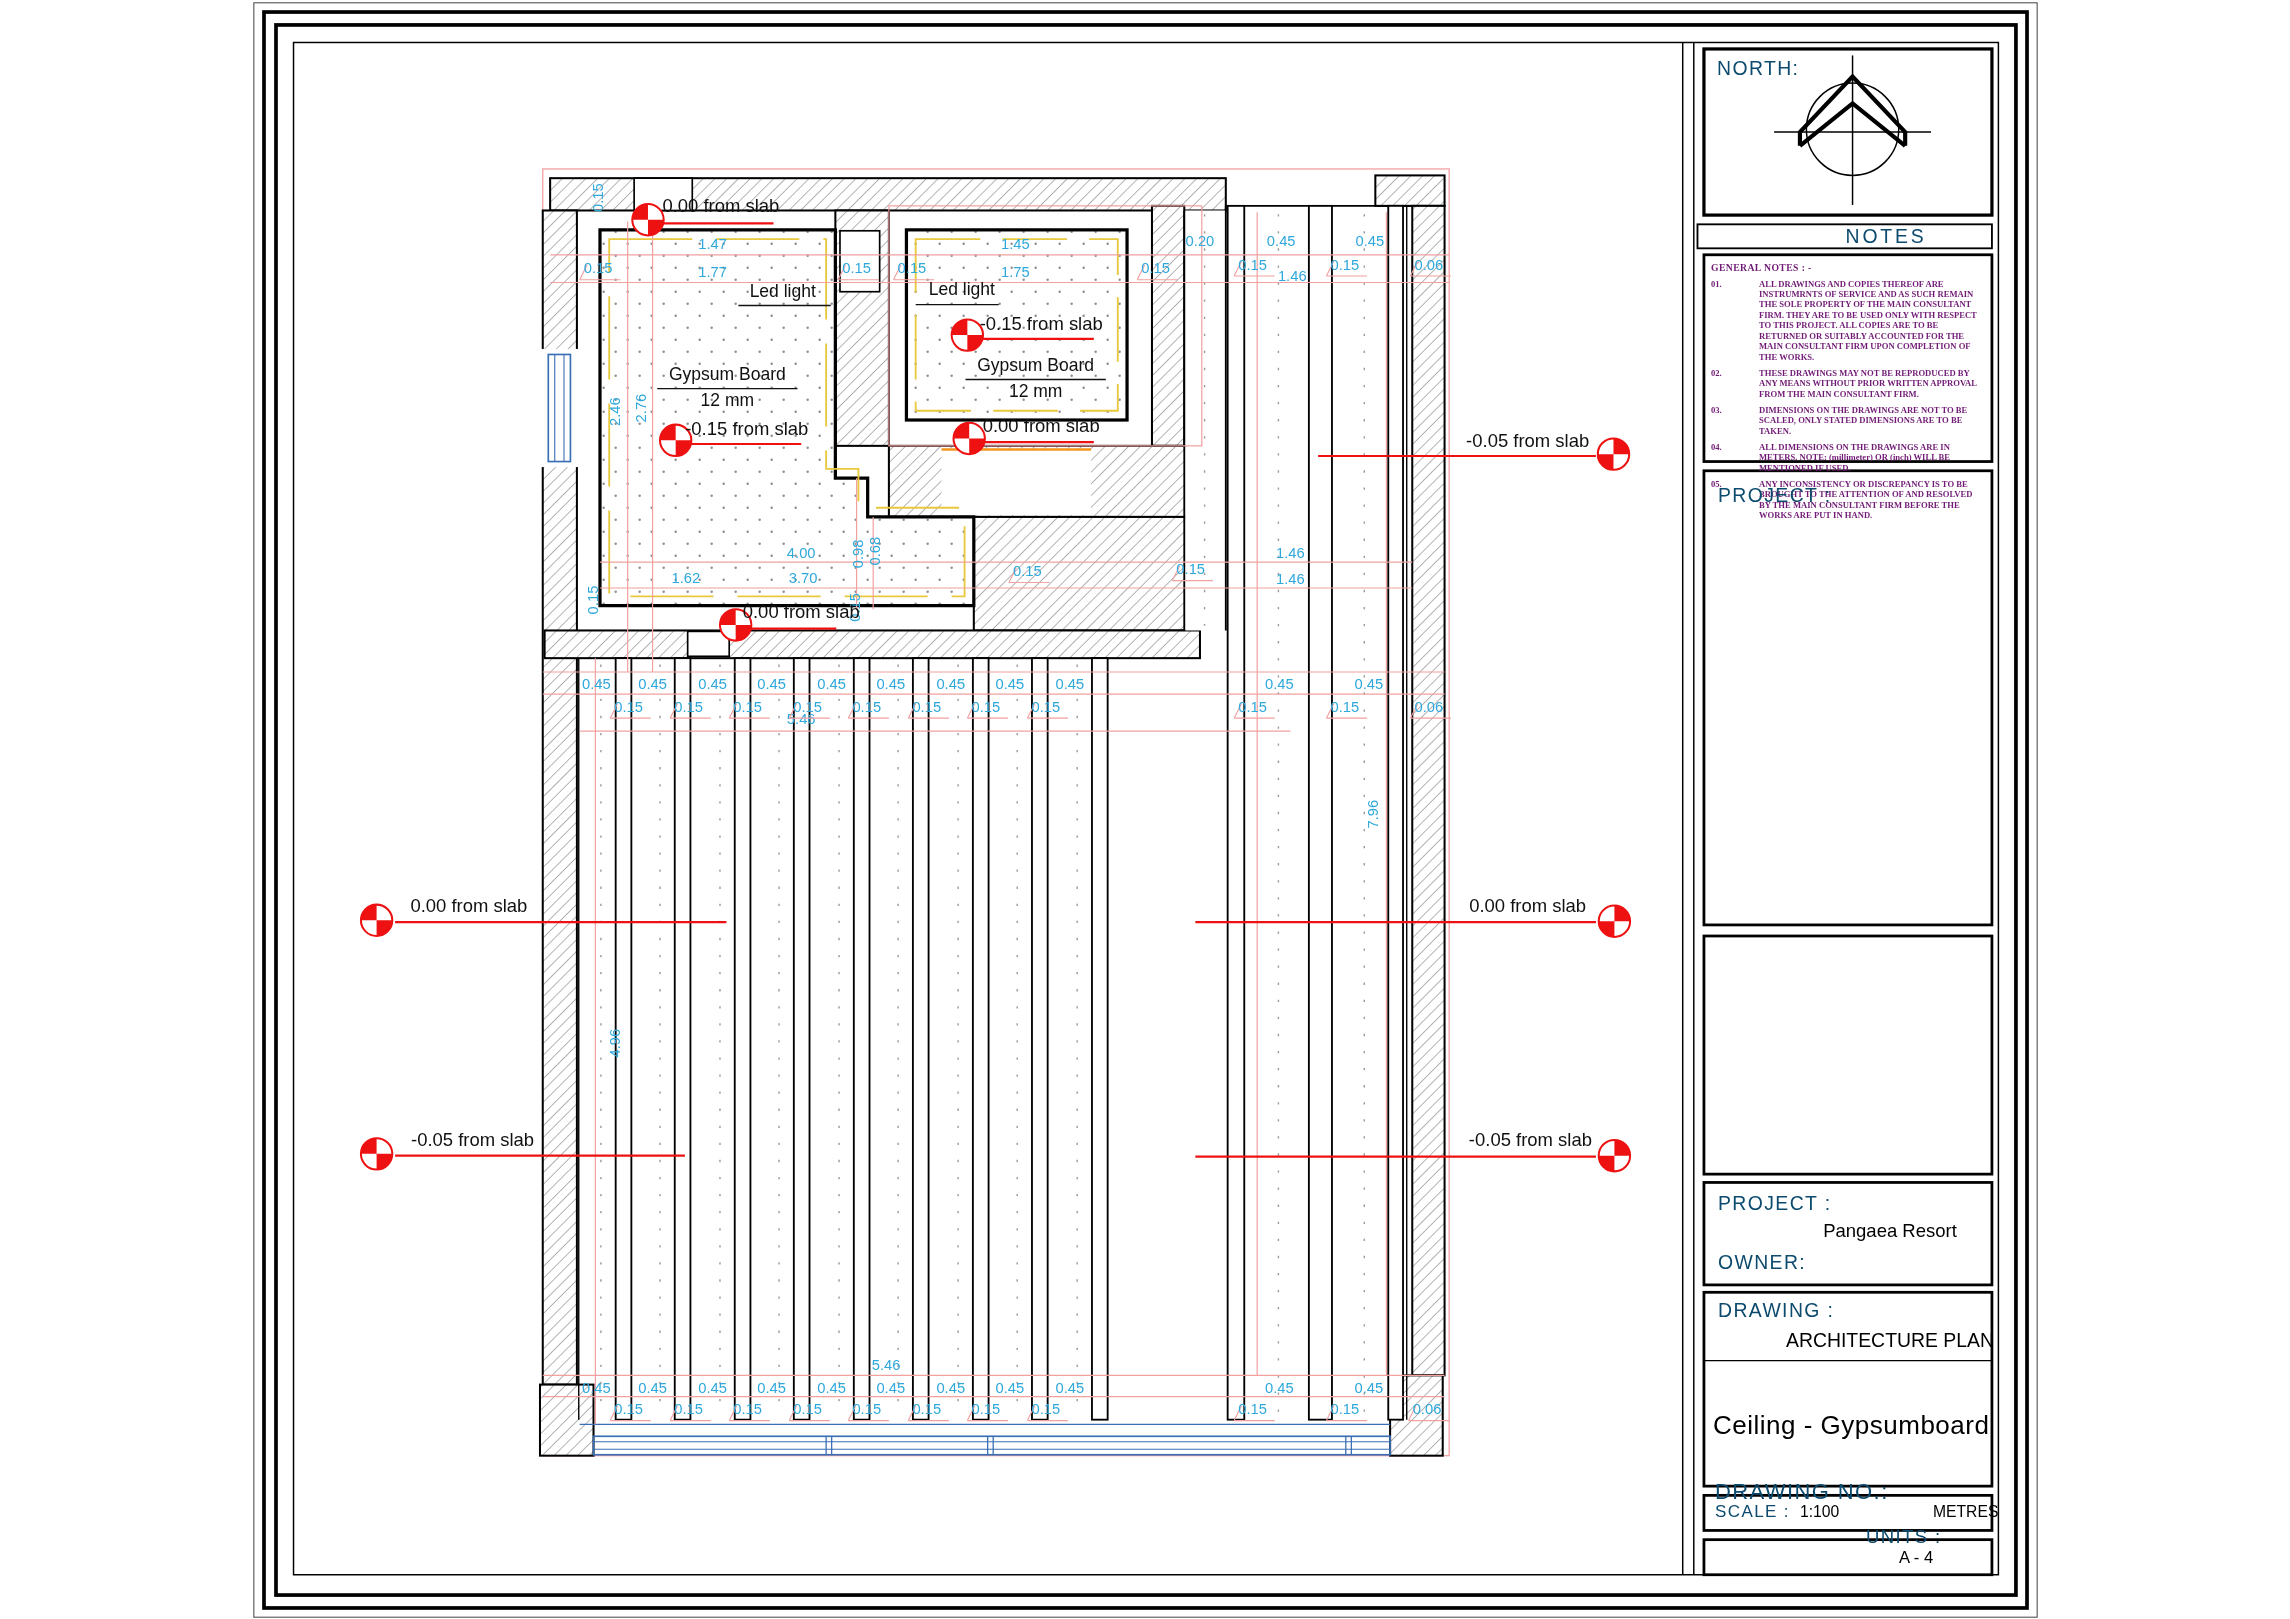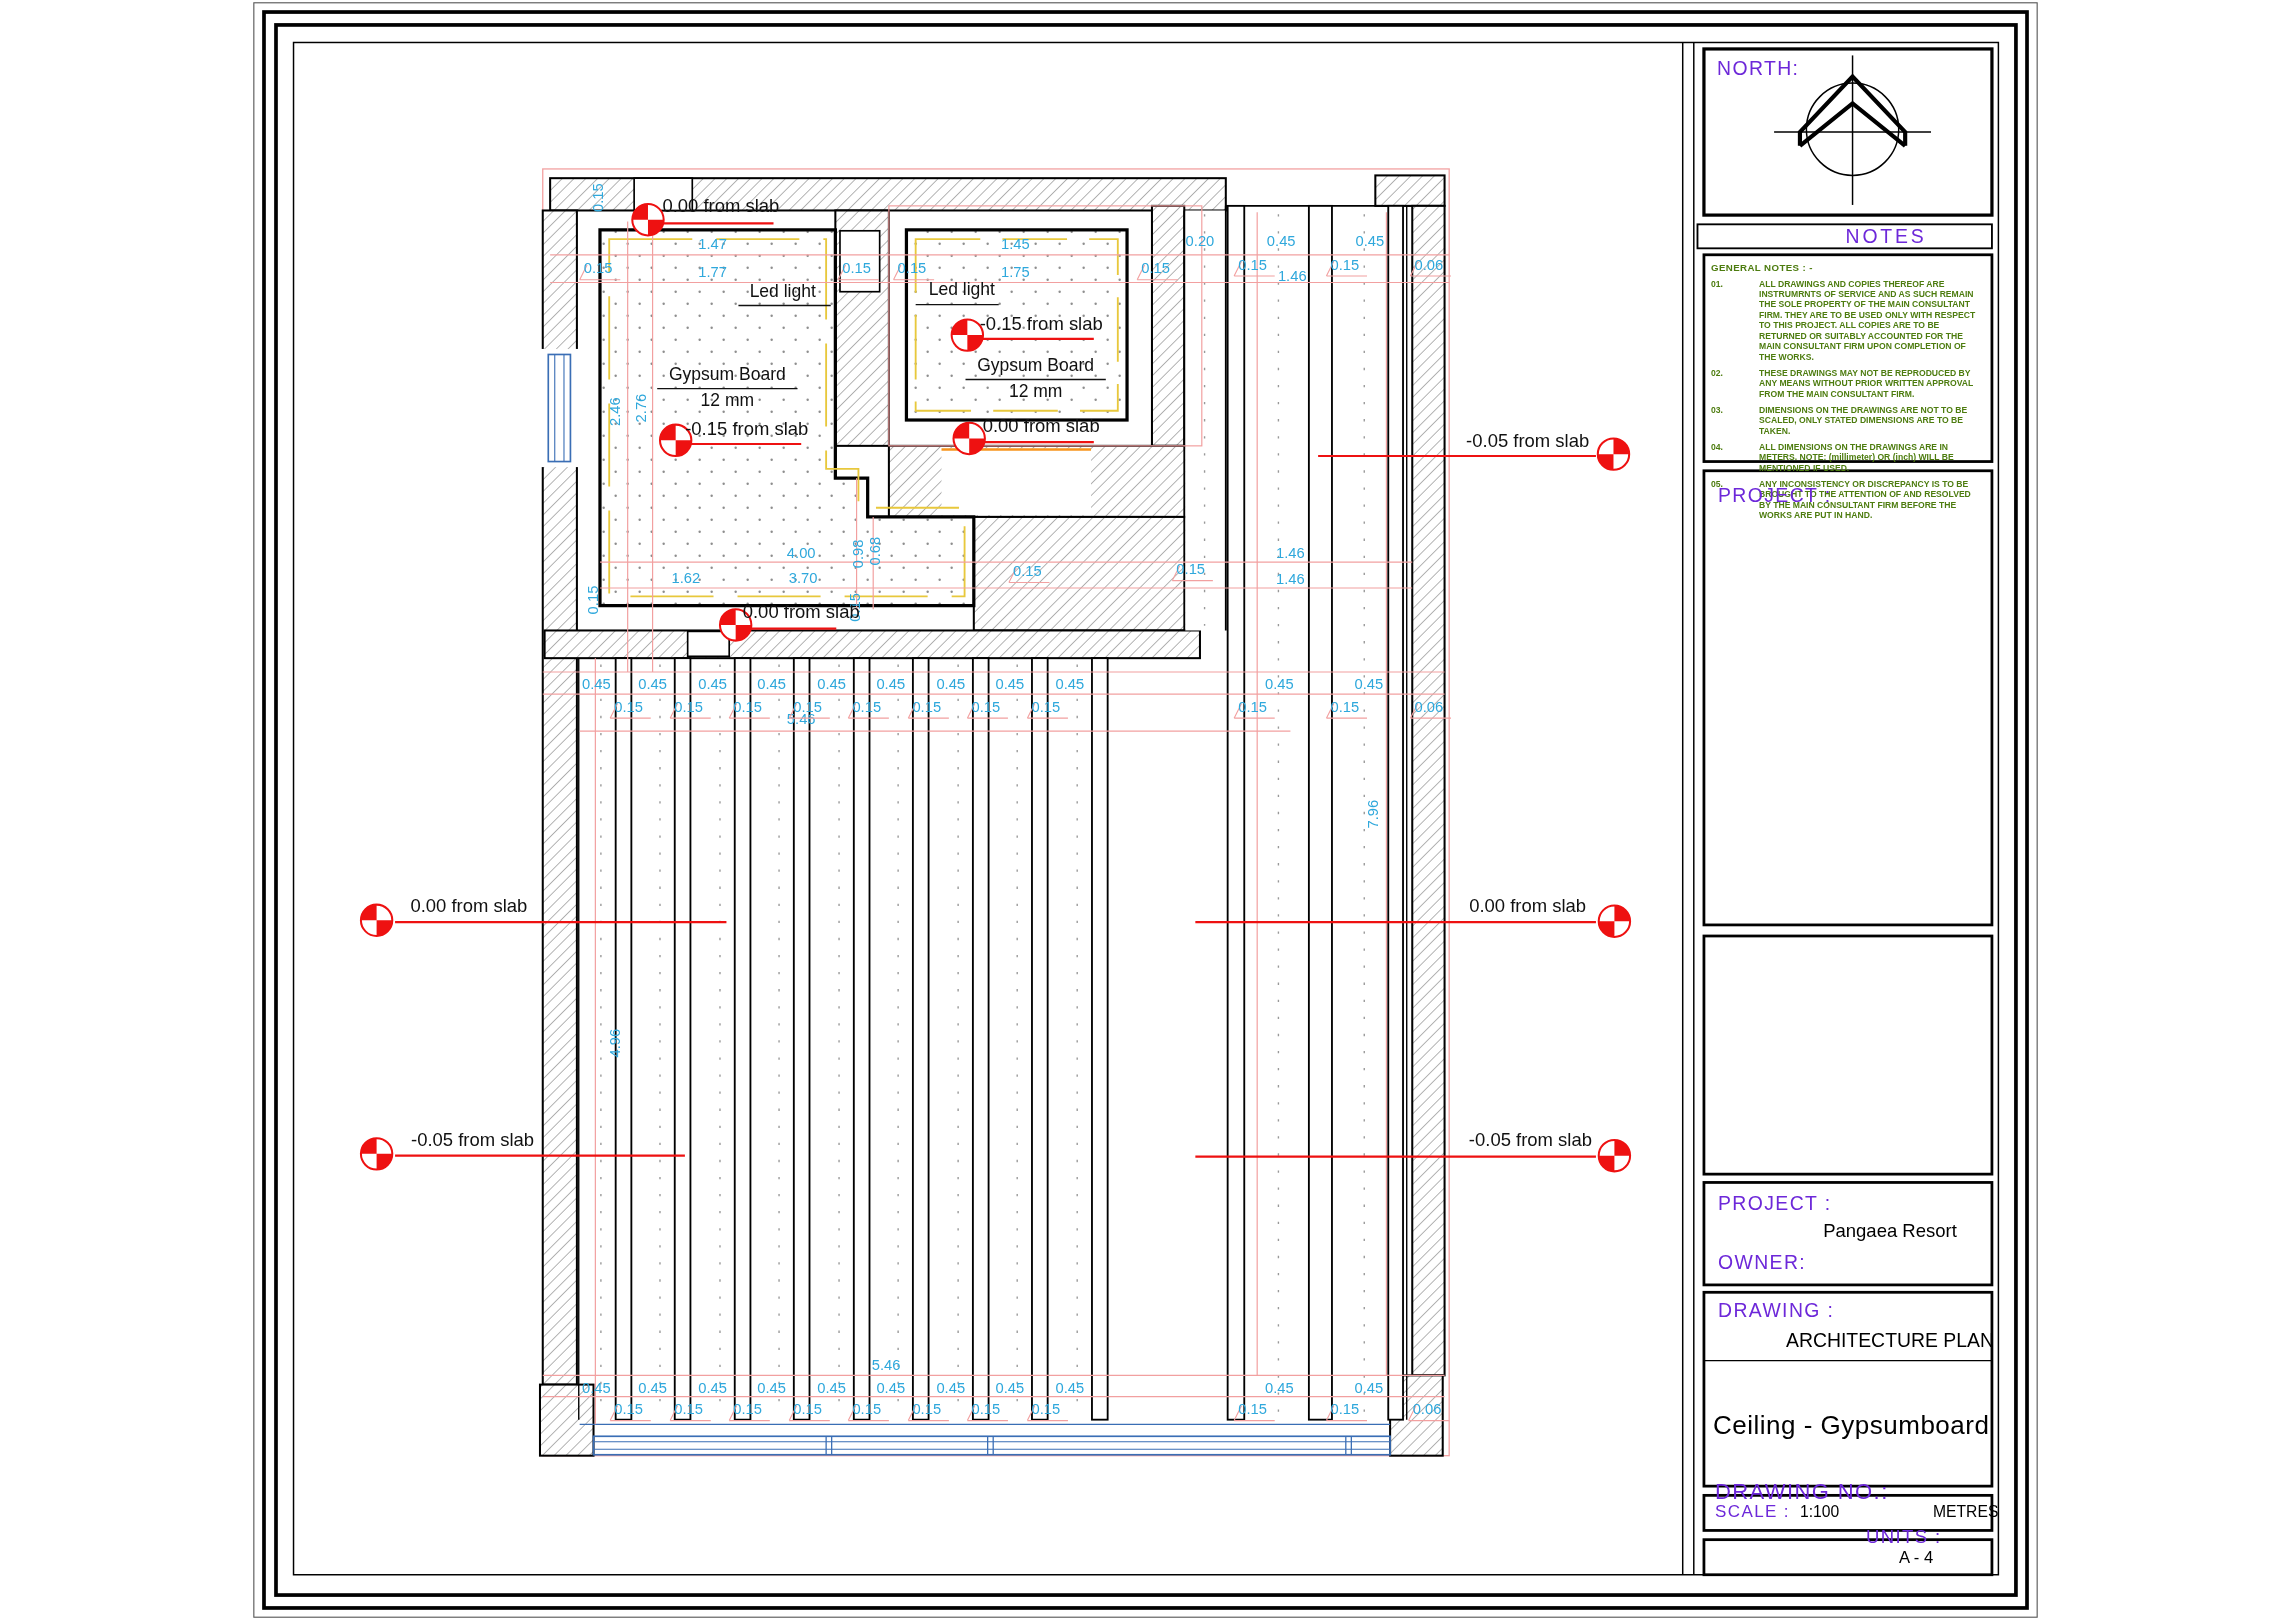--- a/index.html
+++ b/index.html
@@ -1,24 +1,24 @@
 <!DOCTYPE html>
 <html style="font-size:14.8px"><head>
 <meta charset="utf-8">
 <style>
   html,body{margin:0;padding:0;background:#fff;}
   .page{position:relative;width:2291px;height:1620px;background:#fff;
         font-family:"Liberation Sans",sans-serif;overflow:hidden;}
   .page svg{position:absolute;left:0;top:0;}
   .abs{position:absolute;color:#111;}
-  .tb-label{font-size:19.4px;letter-spacing:1.4px;color:#6d28d9;}
+  .tb-label{font-size:19.4px;letter-spacing:1.4px;color:#0c4a6e;}
   .tb-bold{font-weight:normal;color:#000;}
   .center{text-align:center;padding-left:42px;}
   
-  .notes{position:absolute;left:1711px;top:262px;width:273px;color:#4d7c0f;}
+  .notes{position:absolute;left:1711px;top:262px;width:273px;color:#701a75;font-family:Liberation Serif, serif;}
   .notes-head{font-size:9.7px;font-weight:bold;letter-spacing:0.4px;margin-bottom:5.5px;}
   .note-item{display:flex;font-size:8.6px;font-weight:bold;line-height:1.22;margin-bottom:5.5px;gap:28px;}
   .note-num{flex:0 0 20px;}
   .note-text{flex:1;}
   
   .dim{font-family:"Liberation Sans",sans-serif;font-size:16px;fill:#2FA8DC;}
   .lvl{font-family:"Liberation Sans",sans-serif;font-size:20px;fill:#111;}
   .plab{font-family:"Liberation Sans",sans-serif;font-size:19px;fill:#111;}
 </style>
 </head>

